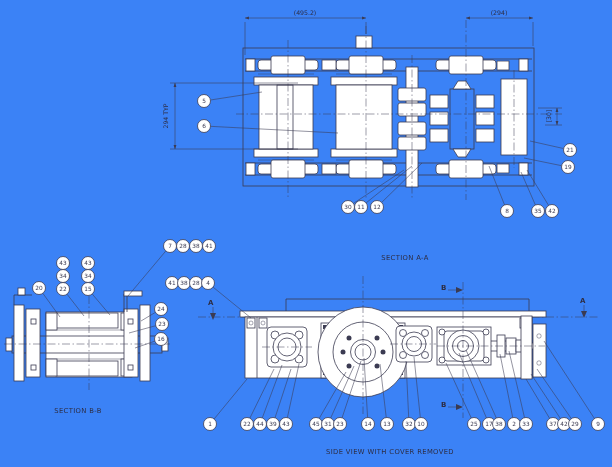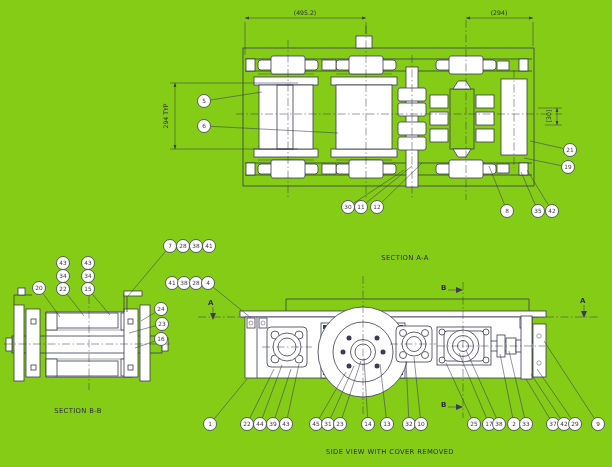--- a/index.html
+++ b/index.html
@@ -1,16 +1,16 @@
 <!DOCTYPE html>
 <html><head>
 <meta charset="utf-8">
 <style>
   html,body{margin:0;padding:0;background:#ffffff;}
-  .canvas{position:relative;width:612px;height:467px;background:#84cc16;overflow:hidden;
+  .canvas{position:relative;width:612px;height:467px;background:#3b82f6;overflow:hidden;
           font-family:"DejaVu Sans",sans-serif;}
   svg{position:absolute;left:0;top:0;}
   .ln{stroke:#3b3b52;stroke-width:0.8;fill:none;}
   .lnw{stroke:#3b3b52;stroke-width:0.8;fill:#ffffff;}
   .thin{stroke:#3b3b52;stroke-width:0.45;fill:none;}
   .cl{stroke:#3b3b52;stroke-width:0.5;fill:none;stroke-dasharray:8 2.5 1.5 2.5;}
   .dim{stroke:#3b3b52;stroke-width:0.55;fill:none;}
   .solid{fill:#3b3b52;stroke:none;}
   text{fill:#2d2d44;font-family:"DejaVu Sans",sans-serif;}
   .cap{font-size:6.8px;letter-spacing:0.35px;}

